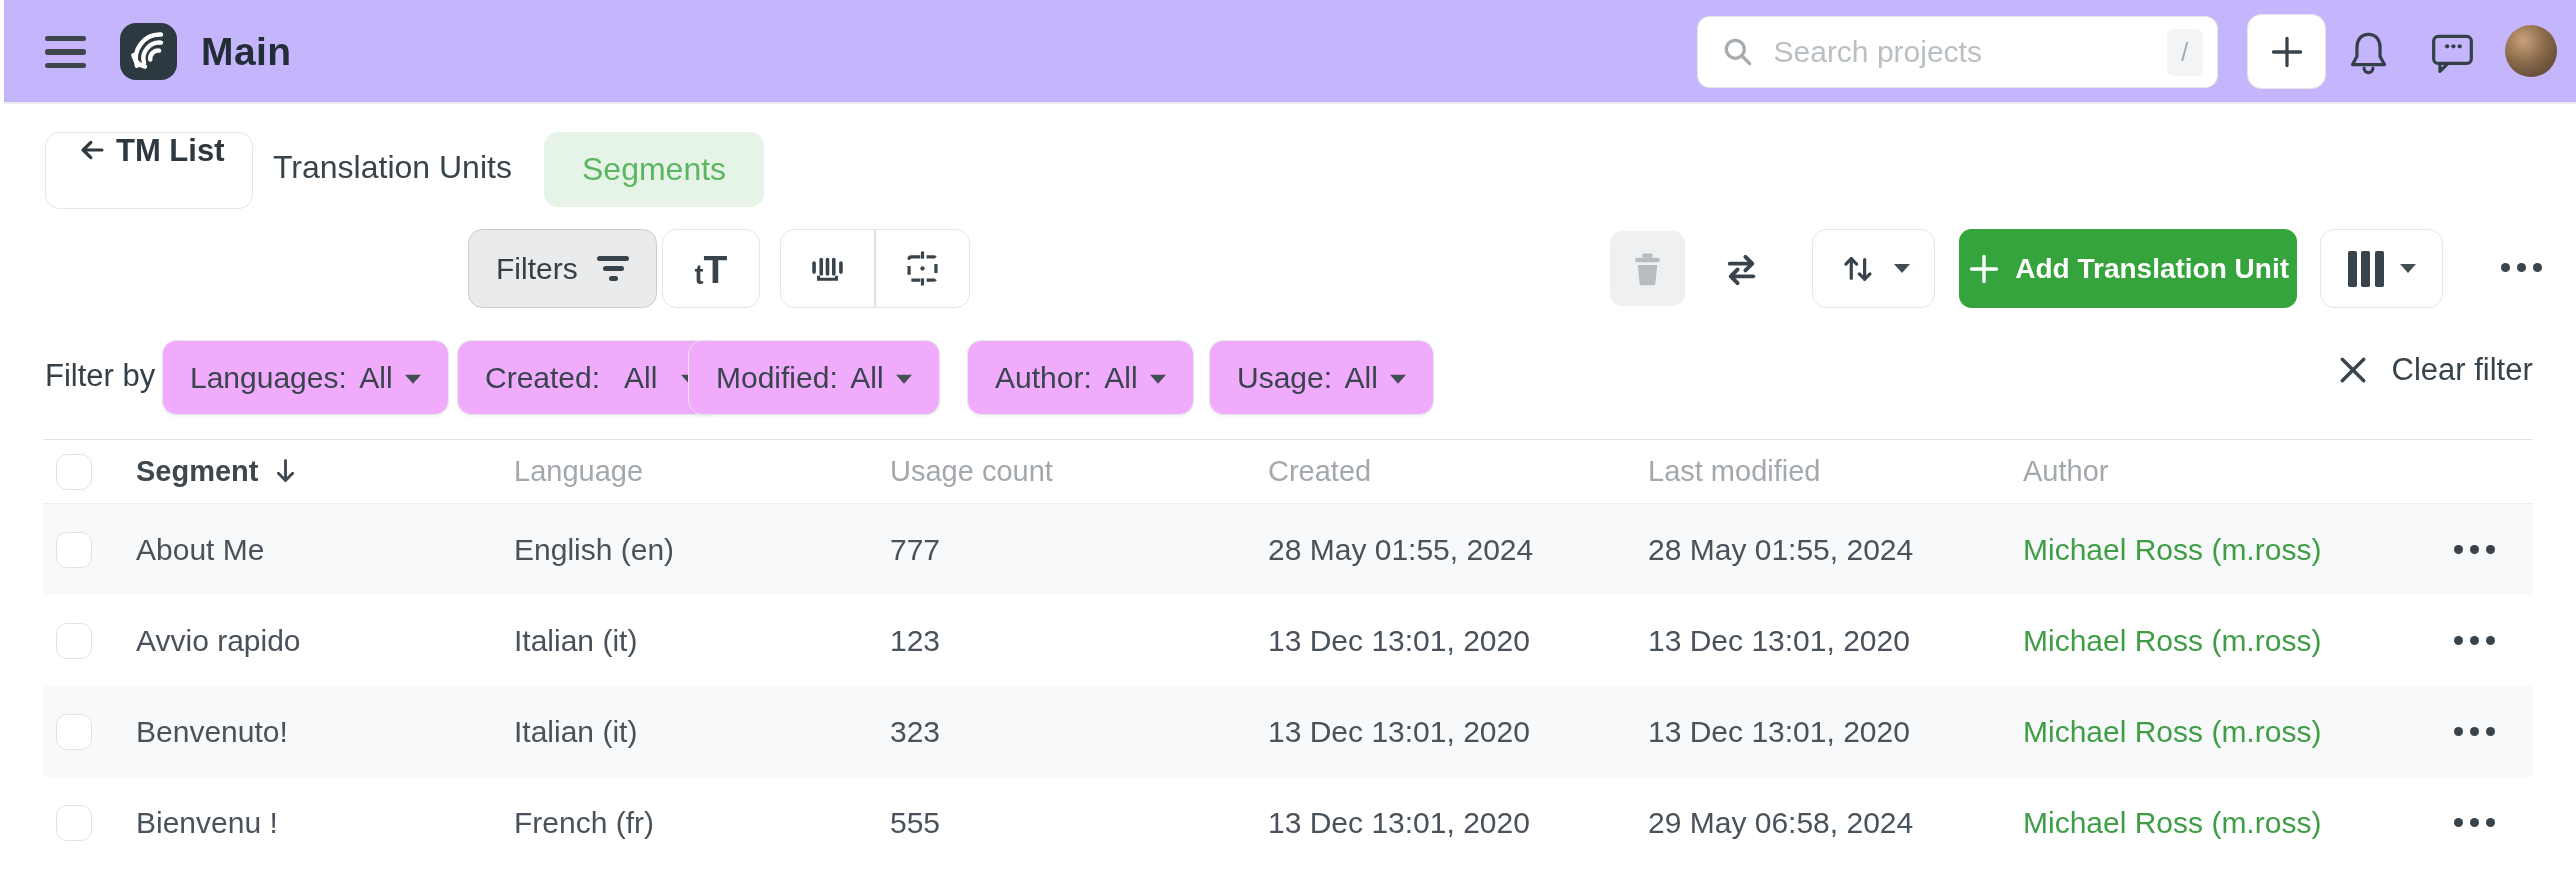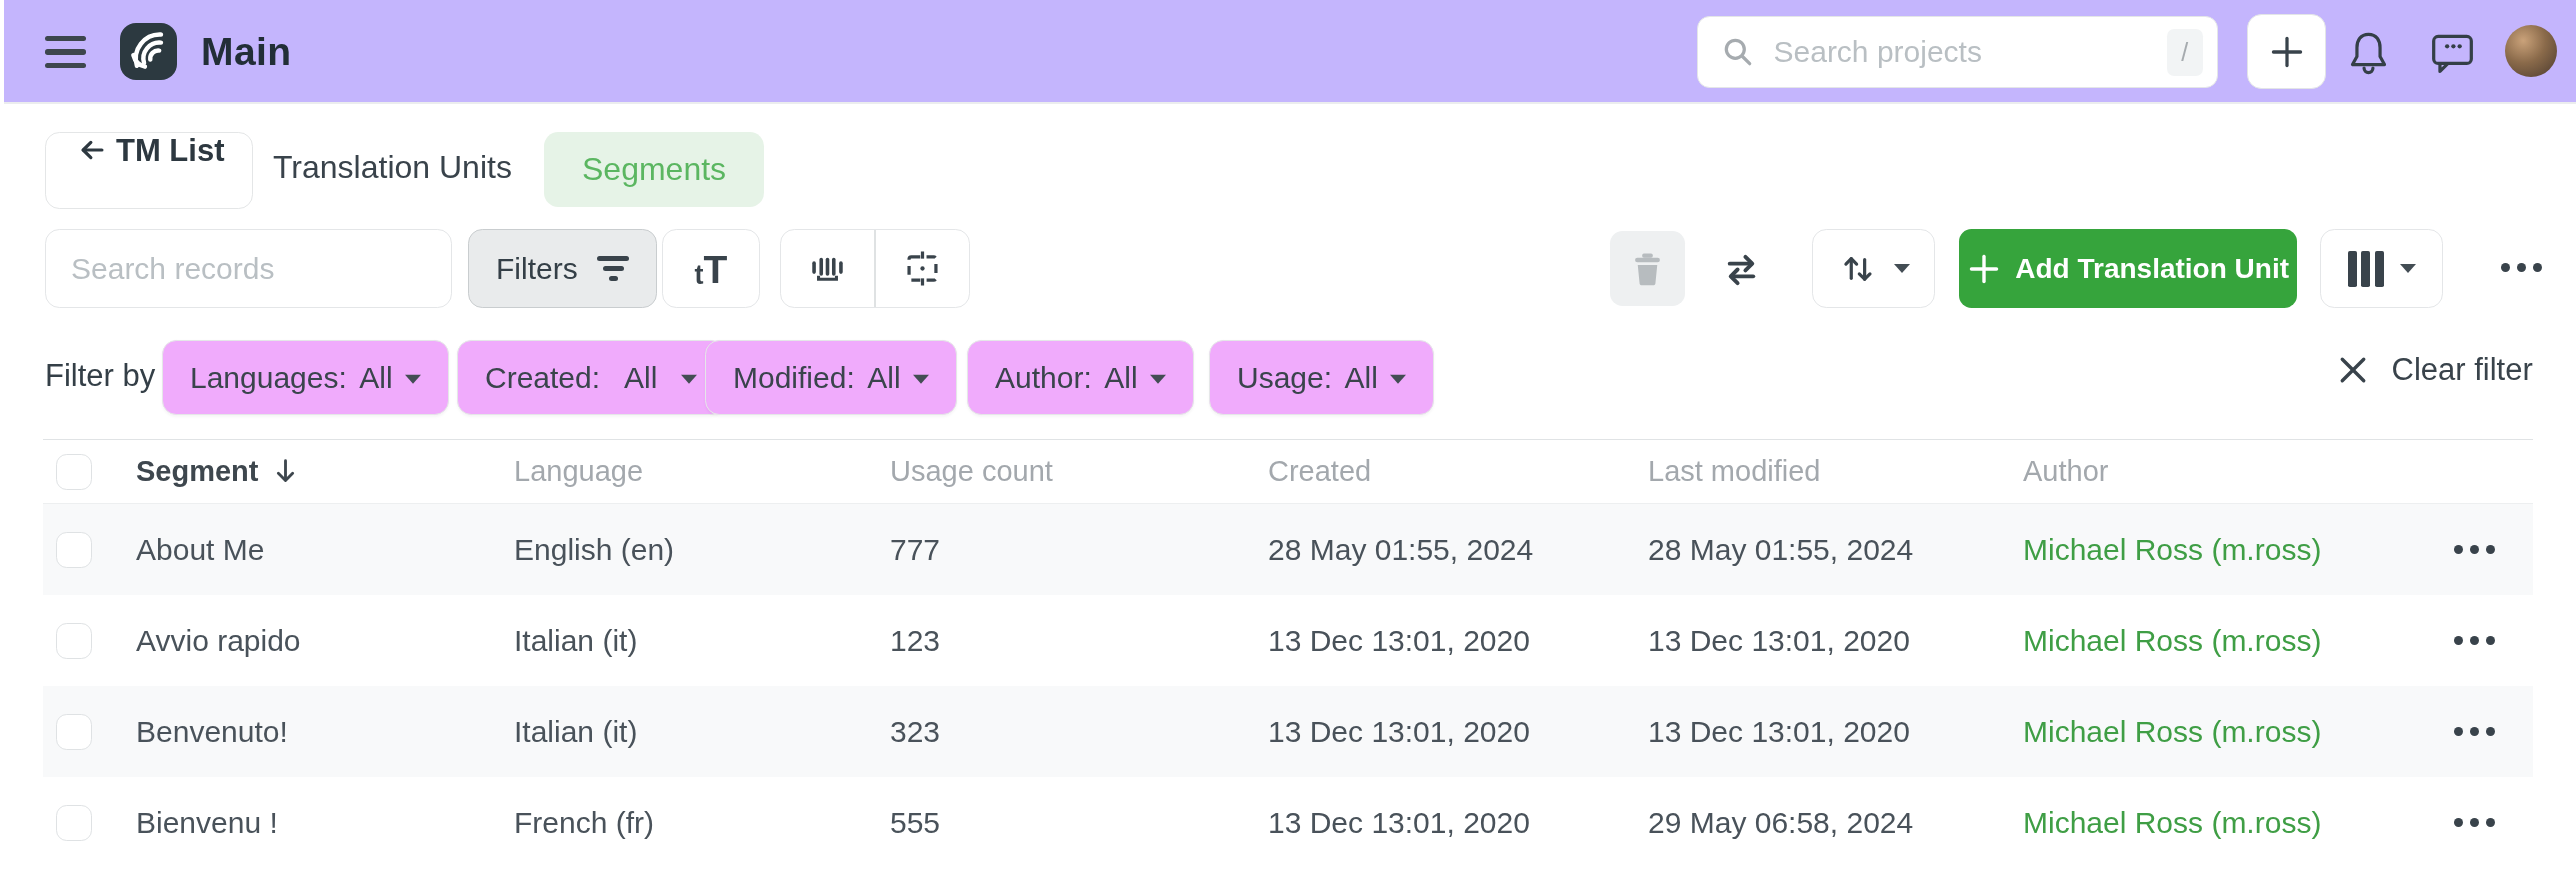--- a/index.html
+++ b/index.html
@@ -160,23 +160,20 @@
     <svg width="34" height="34" viewBox="0 0 40 40" fill="none" stroke="#2d3840" stroke-width="3.8" stroke-linecap="round" stroke-linejoin="round">
       <line x1="34" y1="20" x2="12" y2="20"></line>
         <path d="M21 11 l-9 9 9 9"></path>
     </svg>
     <span>TM List</span>
   </div>
 
   <div class="tab-plain">Translation Units</div>
   <div class="tab-active">Segments</div>
 
-  <div class="search-records">
-    <input type="text" placeholder="Search records" style="">
-  </div>
 
   <div class="filters-btn">
     <span>Filters</span>
     <span class="filter-glyph">
       <i style="width:32px;"></i>
         <i style="width:21.5px;"></i>
         <i style="width:9px;"></i>
     </span>
   </div>
 
@@ -266,21 +263,21 @@
   <div class="fpill" style="left:162px;">
     <span class="fname">Languages:</span>
     <span class="fval">All</span>
     <i class="caret"></i>
   </div>
   <div class="fpill" style="left:457px;gap:24px;">
     <span class="fname">Created:</span>
     <span class="fval">All</span>
     <i class="caret"></i>
   </div>
-  <div class="fpill" style="left:705px;">
+  <div class="fpill" style="left:688px;">
     <span class="fname">Modified:</span>
     <span class="fval">All</span>
     <i class="caret"></i>
   </div>
   <div class="fpill" style="left:967px;">
     <span class="fname">Author:</span>
     <span class="fval">All</span>
     <i class="caret"></i>
   </div>
   <div class="fpill" style="left:1209px;">

